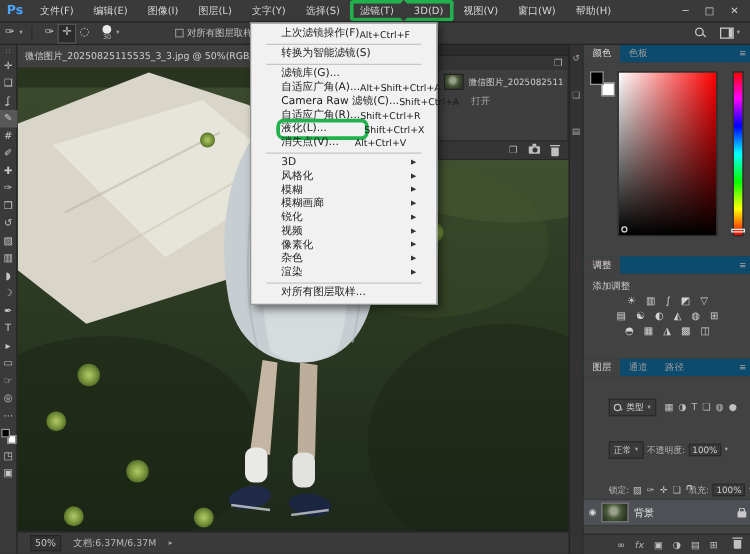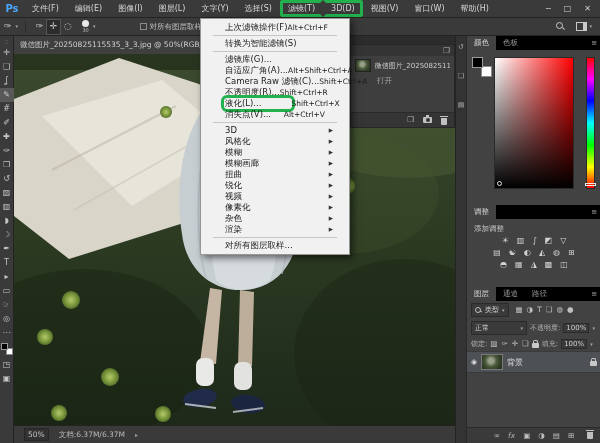--- a/index.html
+++ b/index.html
@@ -104,21 +104,21 @@
   .itrash{position:relative;width:6px;height:7px;background:#c0c0c0;border-radius:0 0 1px 1px;margin-top:2px;}
   .itrash::before{content:"";position:absolute;left:-1px;top:-2px;width:8px;height:1px;background:#c0c0c0;}
 
   
   #dock{position:absolute;left:455px;top:36px;width:145px;bottom:0;background:#333;
     border-left:1px solid #232323;z-index:2;}
   .dock-strip{position:absolute;left:0;top:0;width:11px;bottom:0;border-right:1px solid #2a2a2a;
     display:flex;flex-direction:column;align-items:center;padding-top:8px;gap:22px;}
   .strip-icon{color:#a9a9a9;font-size:7px;line-height:1;}
   .panel{position:absolute;left:11px;width:134px;}
-  .ptabs{height:14px;background:#000000;display:flex;align-items:stretch;}
+  .ptabs{height:14px;background:#0c4a6e;display:flex;align-items:stretch;}
   .ptab{display:flex;align-items:center;padding:0 7px;font-size:7.5px;color:#9c9c9c;}
   .ptab.active{background:#424242;color:#d8d8d8;}
   .pmenu{margin-left:auto;display:flex;align-items:center;color:#a5a5a5;font-size:7px;padding:0 4px;}
   .pbody{position:absolute;top:14px;left:0;right:0;bottom:0;background:#424242;}
 
   #color-panel{top:0;height:169px;}
   .cp-swatches{position:absolute;left:5px;top:7px;width:20px;height:20px;}
   .cp-sw-bg{position:absolute;right:0;bottom:0;width:11px;height:11px;background:#fff;border:1px solid #8a8a8a;}
   .cp-sw-fg{position:absolute;left:0;top:0;width:11px;height:11px;background:#000;border:1px solid #9a9a9a;}
   .cp-grad{position:absolute;left:27px;top:7px;width:80px;height:132px;border:1px solid #2a2a2a;
@@ -128,21 +128,21 @@
     background:linear-gradient(to bottom,#f00,#f0f 16%,#00f 33%,#0ff 50%,#0f0 67%,#ff0 84%,#f00);}
   .cp-hue-marker{position:absolute;left:-2px;bottom:2px;width:11px;height:3px;border:1px solid #eee;}
 
   #adjust-panel{top:169px;height:82px;}
   .aj-label{position:absolute;left:7px;top:5px;font-size:7.5px;color:#c9c9c9;}
   .aj-rows{position:absolute;left:0;right:0;top:18px;display:flex;flex-direction:column;gap:4px;align-items:center;}
   .aj-row{display:flex;gap:8px;}
   .aj-icon{font-size:8px;color:#d2d2d2;line-height:1;}
 
   #layers-panel{top:251px;bottom:0;}
-  .lp-row{display:flex;align-items:center;gap:3px;padding:2px 4px;font-size:7px;color:#b5b5b5;white-space:nowrap;}
+  .lp-row{display:flex;align-items:center;gap:3px;padding:2px 20px;font-size:7px;color:#b5b5b5;white-space:nowrap;margin-top:16px;}
   .lp-select{display:flex;align-items:center;gap:3px;background:#3a3a3a;border:1px solid #2a2a2a;
     padding:1px 3px;font-size:7px;color:#cfcfcf;}
   .msearch{position:relative;width:7px;height:7px;}
   .msearch::before{content:"";position:absolute;left:0;top:0;width:4px;height:4px;border:1px solid #bdbdbd;border-radius:50%;}
   .msearch::after{content:"";position:absolute;left:4.5px;top:4.5px;width:2px;height:1px;background:#bdbdbd;transform:rotate(45deg);}
   .lp-icons{display:flex;gap:4px;margin-left:4px;}
   .lp-ic{font-size:7.5px;color:#c0c0c0;line-height:1;}
   .lp-val{background:#3a3a3a;border:1px solid #2a2a2a;padding:0 2px;color:#cfcfcf;}
   .ilock{position:relative;width:7px;height:5px;background:#c9c9c9;border-radius:1px;margin-top:3px;}
   .ilock::before{content:"";position:absolute;left:1px;top:-3px;width:3px;height:3px;
@@ -495,21 +495,21 @@
       </li>
 
       <li class="fm-item">
         <span class="fm-label">Camera Raw 滤镜(C)...</span>
         <span class="fm-spacer"></span>
         <span class="fm-shortcut">Shift+Ctrl+A</span>
         <span class="fm-arrow"></span>
       </li>
 
       <li class="fm-item">
-        <span class="fm-label">不透明度(R)...</span>
+        <span class="fm-label">自适应广角(R)...</span>
         <span class="fm-spacer"></span>
         <span class="fm-shortcut">Shift+Ctrl+R</span>
         <span class="fm-arrow"></span>
       </li>
 
       <li class="fm-item hl">
         <span class="fm-label">液化(L)...</span>
         <span class="fm-spacer"></span>
         <span class="fm-shortcut">Shift+Ctrl+X</span>
         <span class="fm-arrow"></span>
@@ -550,26 +550,20 @@
         <span class="fm-arrow">▶</span>
       </li>
 
       <li class="fm-item">
         <span class="fm-label">模糊画廊</span>
         <span class="fm-spacer"></span>
         <span class="fm-shortcut"></span>
         <span class="fm-arrow">▶</span>
       </li>
 
-      <li class="fm-item">
-        <span class="fm-label">扭曲</span>
-        <span class="fm-spacer"></span>
-        <span class="fm-shortcut"></span>
-        <span class="fm-arrow">▶</span>
-      </li>
 
       <li class="fm-item">
         <span class="fm-label">锐化</span>
         <span class="fm-spacer"></span>
         <span class="fm-shortcut"></span>
         <span class="fm-arrow">▶</span>
       </li>
 
       <li class="fm-item">
         <span class="fm-label">视频</span>

